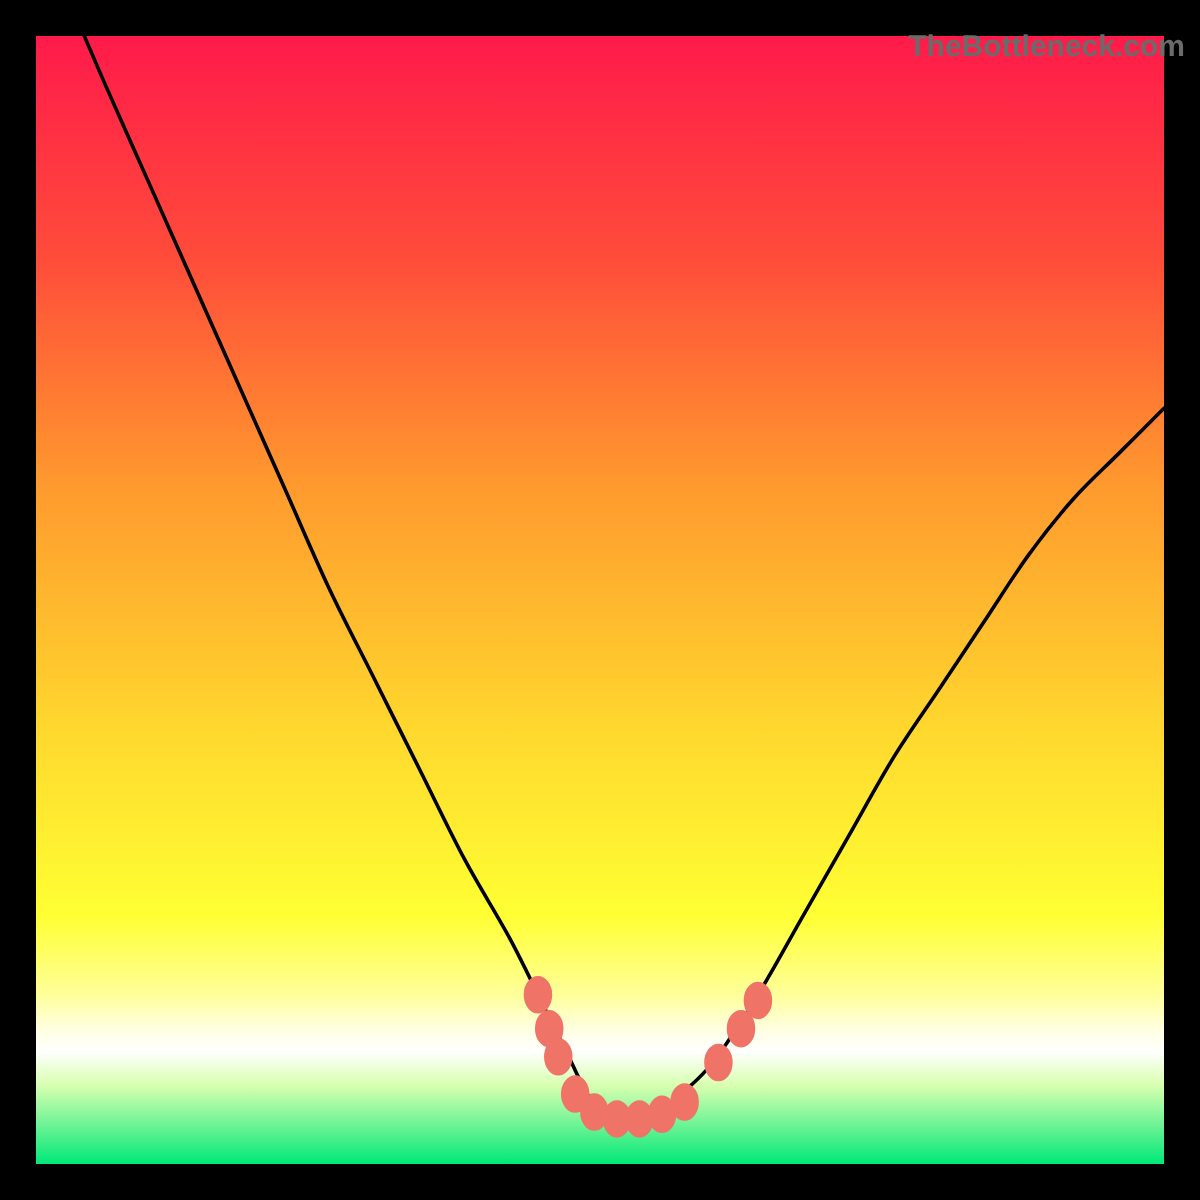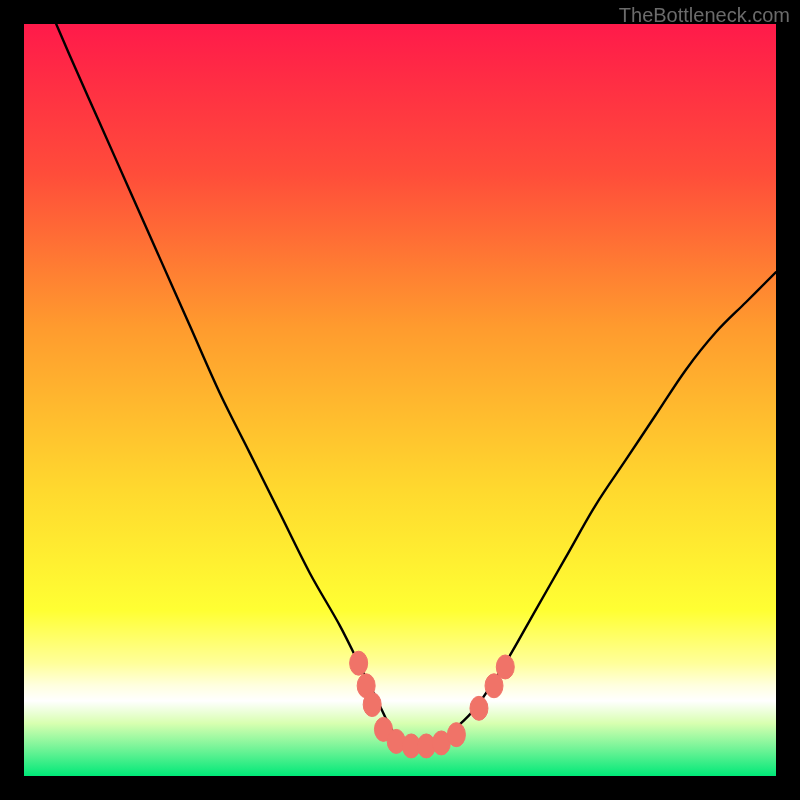--- a/index.html
+++ b/index.html
@@ -24,25 +24,25 @@
     height: 752px;
     overflow: hidden;
   }
   .plot svg {
     display: block;
     width: 100%;
     height: 100%;
   }
   .watermark {
     position: absolute;
-    top: 4px;
+    top: 20px;
     right: 10px;
     color: #6b6b6b;
     font-size: 20px;
-    font-weight: 400;
+    font-weight: 700;
     letter-spacing: 0px;
     user-select: none;
   }
 </style>
 </head>
 <body>
 
 <div class="frame">
   <div class="plot">
     <svg viewBox="0 0 752 752" preserveAspectRatio="none">

